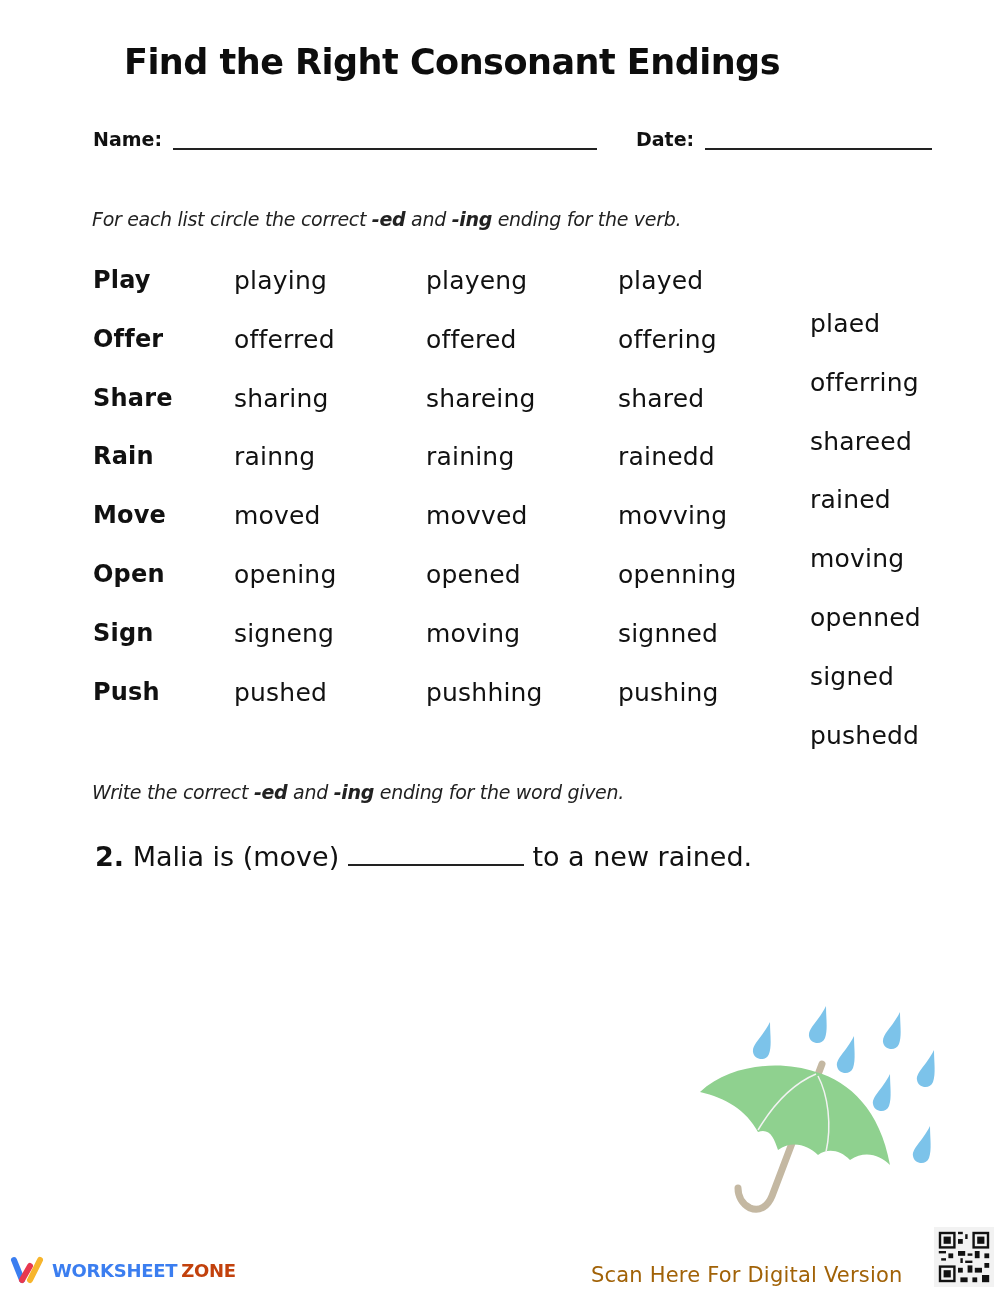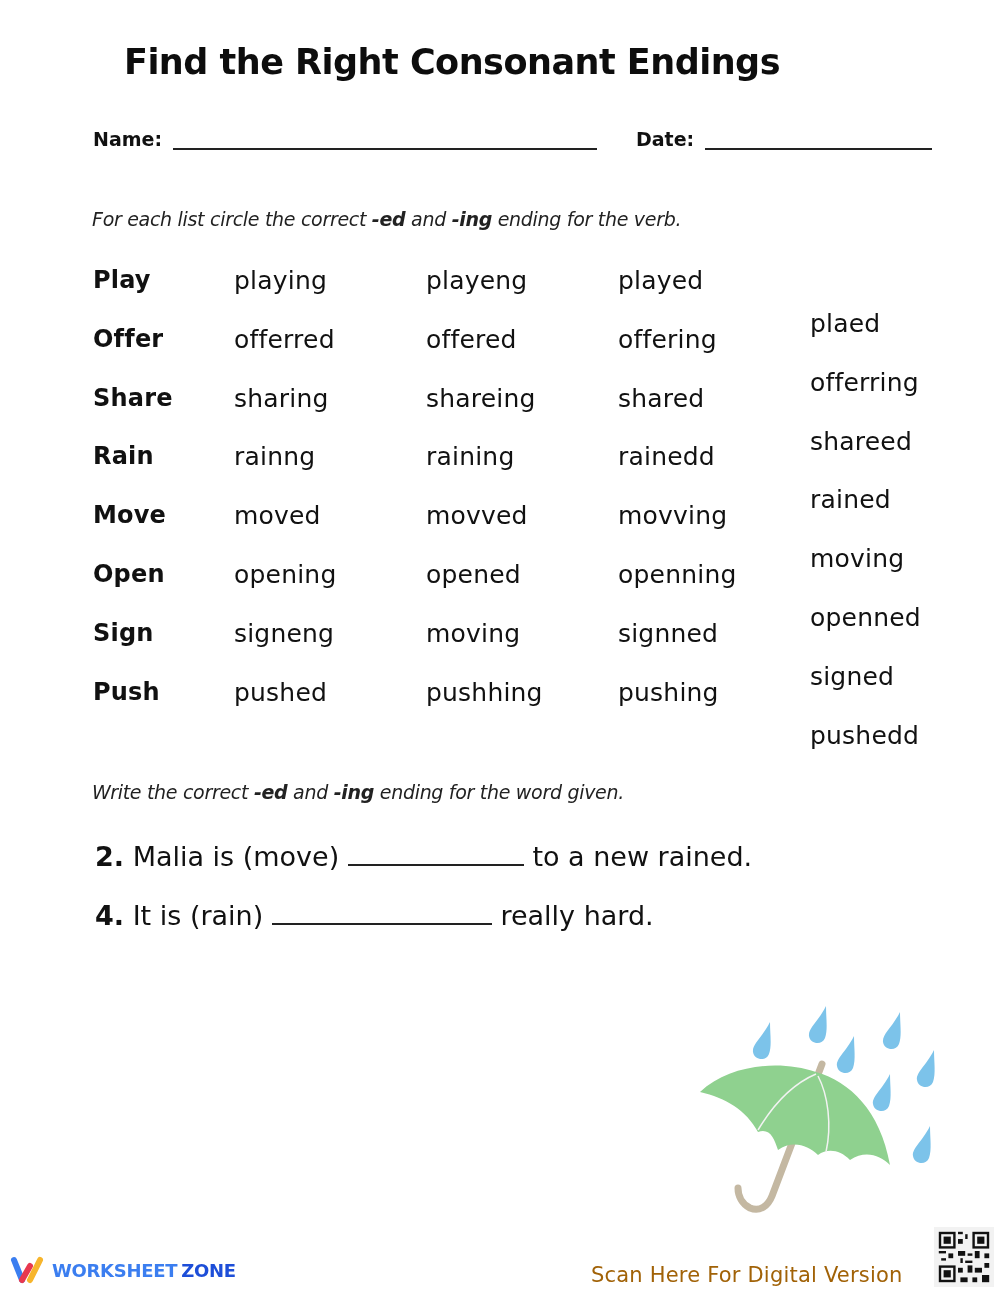--- a/index.html
+++ b/index.html
@@ -30,21 +30,21 @@
     .c4 { left: 717px; margin-top: 43px; }
     .option { cursor: pointer; color: #111; }
     .sentences { position: absolute; left: 95px; top: 838px; }
     .sentence { height: 58.7px; font-size: 27px; white-space: nowrap; color: #111; }
     .sentence .num { font-weight: bold; }
     .blank { display: inline-block; border-bottom: 2px solid #222; height: 26px; vertical-align: baseline; }
     .art { position: absolute; left: 690px; top: 1000px; width: 260px; height: 230px; }
     .logo { position: absolute; left: 10px; top: 1256px; display: flex; align-items: center; }
     .logo-text { font-family: "DejaVu Sans", sans-serif; font-weight: bold; font-size: 18px; margin-left: 6px; letter-spacing: -0.3px; }
     .logo-a { color: #3b7ef0; }
-    .logo-b { color: #1d4ed8; margin-left: 4px; }
+    .logo-b { color: #c2410c; margin-left: 4px; }
     .scan { position: absolute; left: 591px; top: 1263px; font-size: 21px; color: #a16207; font-family: "DejaVu Sans", sans-serif; letter-spacing: 0.2px; }
     .qr { position: absolute; left: 934px; top: 1227px; width: 60px; height: 60px; background: #f2f2f2; }
   </style>
 </head>
 <body>
 
 <h1 class="title">Find the Right Consonant Endings</h1>
 
 <div class="field-row" style="left:93px;">
   <span class="field-label">Name:</span>
@@ -119,23 +119,20 @@
 </div>
 
 <div class="instr" style="top:781px;">
   <span>Write the correct </span><b>-ed</b><span> and </span><b>-ing</b><span> ending for the word given.</span>
 </div>
 
 <div class="sentences">
   <div class="sentence">
     <span class="num">2.</span><span> Malia is (move) </span><span class="blank" style="width:176px;"></span><span> to a new rained.</span>
   </div>
-  <div class="sentence">
-    <span class="num">4.</span><span> It is (rain) </span><span class="blank" style="width:220px;"></span><span> really hard.</span>
-  </div>
 </div>
 
 <svg class="art" viewBox="0 0 260 230">
   <g fill="#7cc3ea">
     <path d="M80 22 C72 38 62 44 63 52 C64 60 76 62 79 54 C82 46 80 34 80 22 Z"></path>
     <path d="M136 6 C128 22 118 28 119 36 C120 44 132 46 135 38 C138 30 136 18 136 6 Z"></path>
     <path d="M210 12 C202 28 192 34 193 42 C194 50 206 52 209 44 C212 36 210 24 210 12 Z"></path>
     <path d="M164 36 C156 52 146 58 147 66 C148 74 160 76 163 68 C166 60 164 48 164 36 Z"></path>
     <path d="M244 50 C236 66 226 72 227 80 C228 88 240 90 243 82 C246 74 244 62 244 50 Z"></path>
     <path d="M200 74 C192 90 182 96 183 104 C184 112 196 114 199 106 C202 98 200 86 200 74 Z"></path>

